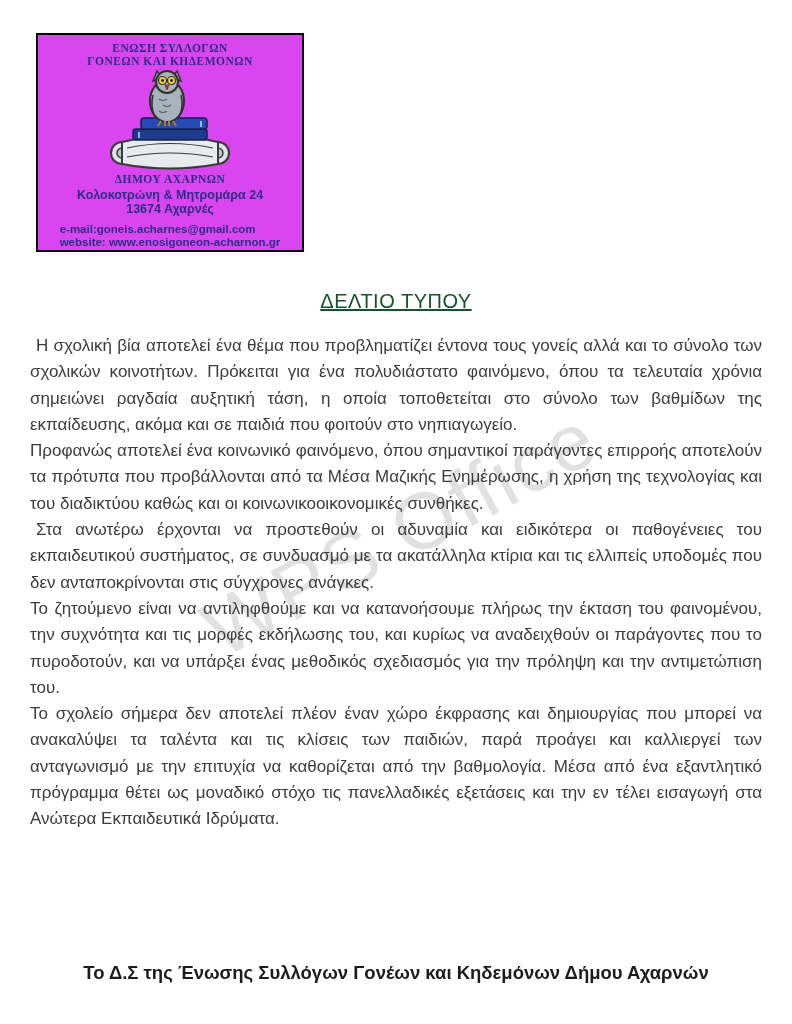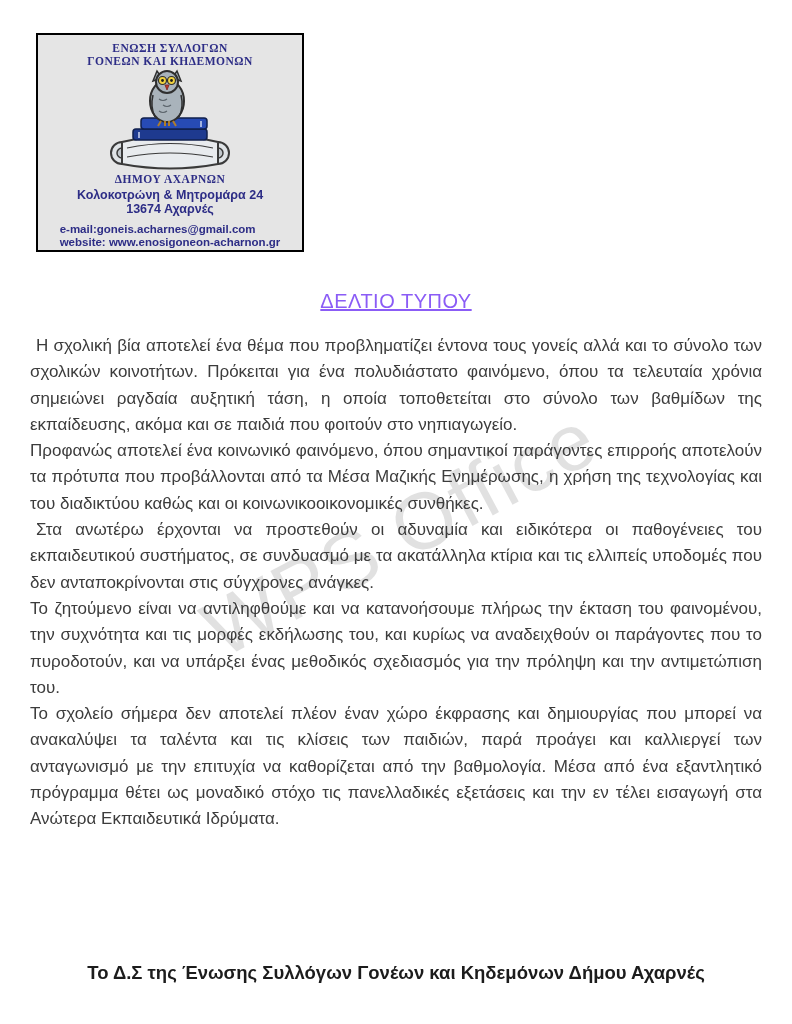--- a/index.html
+++ b/index.html
@@ -19,21 +19,21 @@
   .logo-box {
     position: absolute;
     left: 36px; top: 33px;
     width: 268px; height: 219px;
     border: 2px solid #000000;
     box-sizing: border-box;
     display: flex;
     flex-direction: column;
     align-items: center;
     padding-top: 7px;
-    background: #e5e5e5;
+    background: #d946ef;
     z-index: 3;
   }
   .org-name {
     font-family: "Liberation Serif", serif;
     font-weight: bold;
     font-size: 11.5px;
     line-height: 13px;
     color: #2d2d86;
     text-align: center;
     letter-spacing: 0.5px;
@@ -66,21 +66,21 @@
   
   .title-row {
     position: absolute;
     top: 290px; left: 0;
     width: 100%;
     text-align: center;
     z-index: 2;
   }
   .title-row span {
     font-size: 20px;
-    color: #8b5cf6;
+    color: #14532d;
     text-decoration: underline;
     letter-spacing: 0.5px;
   }
 
   
   .watermark {
     position: absolute;
     left: 180px; top: 478px;
     width: 440px; height: 112px;
     line-height: 112px;
@@ -185,15 +185,15 @@
   <div class="watermark">WPS Office</div>
 
   <div class="body-text">
     <p class="indent">Η σχολική βία αποτελεί ένα θέμα που προβληματίζει έντονα τους γονείς αλλά και το σύνολο των σχολικών κοινοτήτων. Πρόκειται για ένα πολυδιάστατο φαινόμενο, όπου τα τελευταία χρόνια σημειώνει ραγδαία αυξητική τάση, η οποία τοποθετείται στο σύνολο των βαθμίδων της εκπαίδευσης, ακόμα και σε παιδιά που φοιτούν στο νηπιαγωγείο.</p>
     <p>Προφανώς αποτελεί ένα κοινωνικό φαινόμενο, όπου σημαντικοί παράγοντες επιρροής αποτελούν τα πρότυπα που προβάλλονται από τα Μέσα Μαζικής Ενημέρωσης, η χρήση της τεχνολογίας και του διαδικτύου καθώς και οι κοινωνικοοικονομικές συνθήκες.</p>
     <p class="indent">Στα ανωτέρω έρχονται να προστεθούν οι αδυναμία και ειδικότερα οι παθογένειες του εκπαιδευτικού συστήματος, σε συνδυασμό με τα ακατάλληλα κτίρια και τις ελλιπείς υποδομές που δεν ανταποκρίνονται στις σύγχρονες ανάγκες.</p>
     <p>Το ζητούμενο είναι να αντιληφθούμε και να κατανοήσουμε πλήρως την έκταση του φαινομένου, την συχνότητα και τις μορφές εκδήλωσης του, και κυρίως να αναδειχθούν οι παράγοντες που το πυροδοτούν, και να υπάρξει ένας μεθοδικός σχεδιασμός για την πρόληψη και την αντιμετώπιση του.</p>
     <p>Το σχολείο σήμερα δεν αποτελεί πλέον έναν χώρο έκφρασης και δημιουργίας που μπορεί να ανακαλύψει τα ταλέντα και τις κλίσεις των παιδιών, παρά προάγει και καλλιεργεί των ανταγωνισμό με την επιτυχία να καθορίζεται από την βαθμολογία. Μέσα από ένα εξαντλητικό πρόγραμμα θέτει ως μοναδικό στόχο τις πανελλαδικές εξετάσεις και την εν τέλει εισαγωγή στα Ανώτερα Εκπαιδευτικά Ιδρύματα.</p>
   </div>
 
-  <div class="footer-sign">Το Δ.Σ της Ένωσης Συλλόγων Γονέων και Κηδεμόνων Δήμου Αχαρνές</div>
+  <div class="footer-sign">Το Δ.Σ της Ένωσης Συλλόγων Γονέων και Κηδεμόνων Δήμου Αχαρνών</div>
 
 </div>
 
 </body></html>

